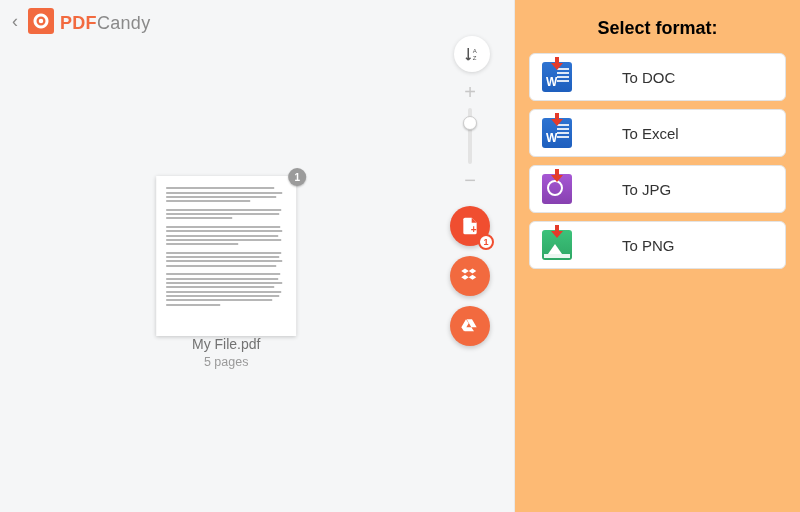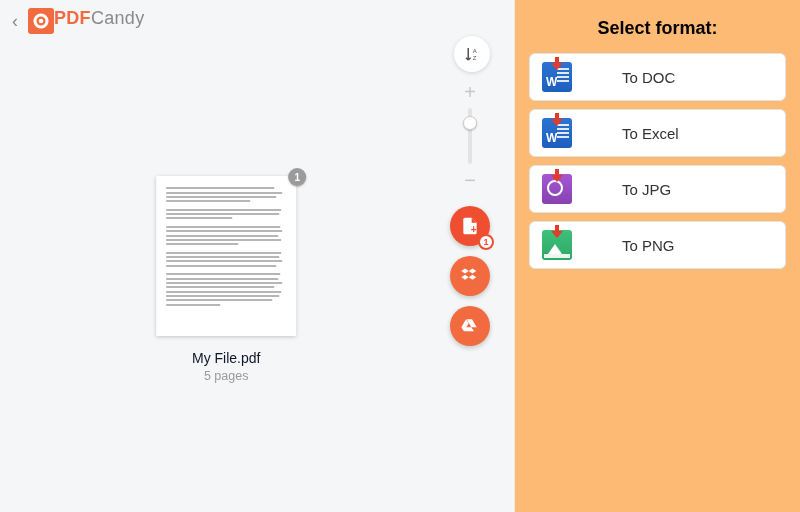--- a/index.html
+++ b/index.html
@@ -4,21 +4,21 @@
 <style>
   * { box-sizing: border-box; margin: 0; padding: 0; }
   html, body { width: 800px; height: 512px; font-family: Arial, Helvetica, sans-serif; background: #fff; }
   .app { display: flex; width: 100%; height: 100%; }
   .left-pane { flex: 1; position: relative; background: #f5f6f7; border-right: 1px solid #e8e8e8; }
   .right-pane { width: 285px; background: #fdba74; padding: 10px 14px; }
 
   
   .header { display: flex; align-items: center; gap: 10px; padding: 8px 12px; height:42px; }
   .back-chev { color: #888; font-size: 18px; cursor: pointer; user-select:none; }
-  .brand { display: flex; align-items: flex-start; }
+  .brand { display: flex; align-items: flex-end; gap: 6px; }
   .brand-logo {
     width: 26px; height: 26px; background:#f26a3f;
     display:flex;align-items:center;justify-content:center;border-radius:3px;
   }
   .brand-logo svg { display:block; }
   .brand-text { font-size: 18px; font-weight: 600; letter-spacing: .3px; }
   .brand-text .pdf { color:#f26a3f; }
   .brand-text .candy { color:#8a8a8a; font-weight:500; }
 
   
@@ -80,21 +80,21 @@
     position:absolute; top:-8px; right:-10px;
     width:18px;height:18px;border-radius:50%;
     background:#9b9b9b;color:#fff;font-size:10px;font-weight:700;
     display:flex;align-items:center;justify-content:center;
     box-shadow:0 1px 2px rgba(0,0,0,.25);
   }
   .thumb-line {
     height:2px; margin:1.2px 0; background:#7a7a7a; opacity:.55;
   }
   .thumb-para-gap { height:4px; }
-  .file-name { margin-top:14px; font-size:14px; color:#0f172a; }
+  .file-name { font-size:14px; color:#737373; }
   .file-meta { font-size:12.5px; color:#9a9a9a; margin-top:3px; }
 
   
   .right-title { font-size:18px; font-weight:700; text-align:center; margin:8px 0 14px; }
   .format-list { display:flex; flex-direction:column; gap:8px; }
   .format-btn {
     display:flex; align-items:center; gap:14px;
     padding:8px 12px;
     border:1px solid #e3e3e3; border-radius:6px; background:#fff;
     cursor:pointer;

